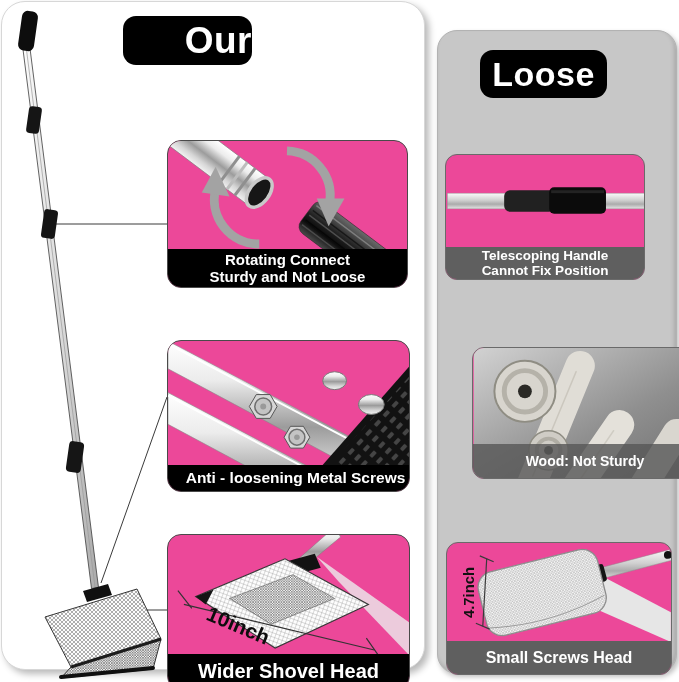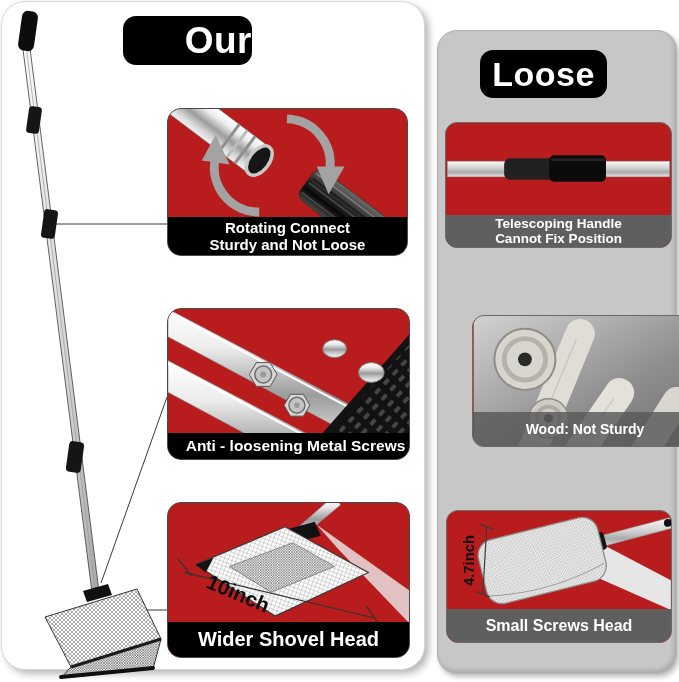--- a/index.html
+++ b/index.html
@@ -22,41 +22,41 @@
   
   .pill{
     position:absolute;background:#000;color:#fff;font-weight:bold;
     display:flex;align-items:center;justify-content:center;
     border-radius:13px;z-index:3;letter-spacing:0.5px;
   }
   #our-label{left:123px;top:16px;width:129px;height:49px;font-size:37px;justify-content:flex-end;}
   #other-label{left:480px;top:50px;width:127px;height:48px;font-size:34px;}
   
   .fbox{
-    position:absolute;background:#b91c1c;border:1px solid #4a4a4a;border-radius:14px;
-    overflow:hidden;z-index:2;box-sizing:border-box;
+    position:absolute;background:#ec4899;border:1px solid #4a4a4a;border-radius:14px;
+    overflow:hidden;z-index:2;box-sizing:border-box;margin-top:32px;
   }
   .fbox .fig{position:absolute;left:0;top:0;right:0;}
   .cap{
     position:absolute;left:0;right:0;bottom:0;color:#fff;font-weight:bold;
     text-align:center;display:flex;flex-direction:column;justify-content:center;
     white-space:nowrap;
   }
   .cap-black{background:#000;}
   .cap-gray{background:#5f5f5f;}
   .cap-gray-trans{background:rgba(88,88,88,0.82);}
   
   #fb1{left:167px;top:108px;width:241px;height:148px;}
   #fb1 .cap{height:38px;font-size:15px;line-height:17px;}
   #fb2{left:167px;top:308px;width:243px;height:152px;}
   #fb2 .cap{height:26px;font-size:15.5px;line-height:26px;padding-left:14px;}
   #fb3{left:167px;top:502px;width:243px;height:156px;}
   #fb3 .cap{height:35px;font-size:20px;line-height:35px;}
   
-  #rb1{left:445px;top:122px;width:227px;height:126px;border-color:#6a6a6a;border-radius:12px;padding-left:8px;}
+  #rb1{left:445px;top:122px;width:200px;height:126px;border-color:#6a6a6a;border-radius:12px;padding-left:8px;}
   #rb1 .cap{height:32px;font-size:13.5px;line-height:15px;}
   #rb2{left:472px;top:315px;width:226px;height:132px;border-color:#6a6a6a;border-radius:12px;}
   #rb2 .cap{height:34px;font-size:14px;line-height:16px;}
   #rb3{left:446px;top:510px;width:226px;height:133px;border-color:#6a6a6a;border-radius:12px;}
   #rb3 .cap{height:33px;font-size:16px;line-height:33px;}
   
   #scene-svg{position:absolute;left:0;top:0;z-index:1;pointer-events:none;}
   svg text{font-family:"Liberation Sans",sans-serif;}
 </style>
 </head>

